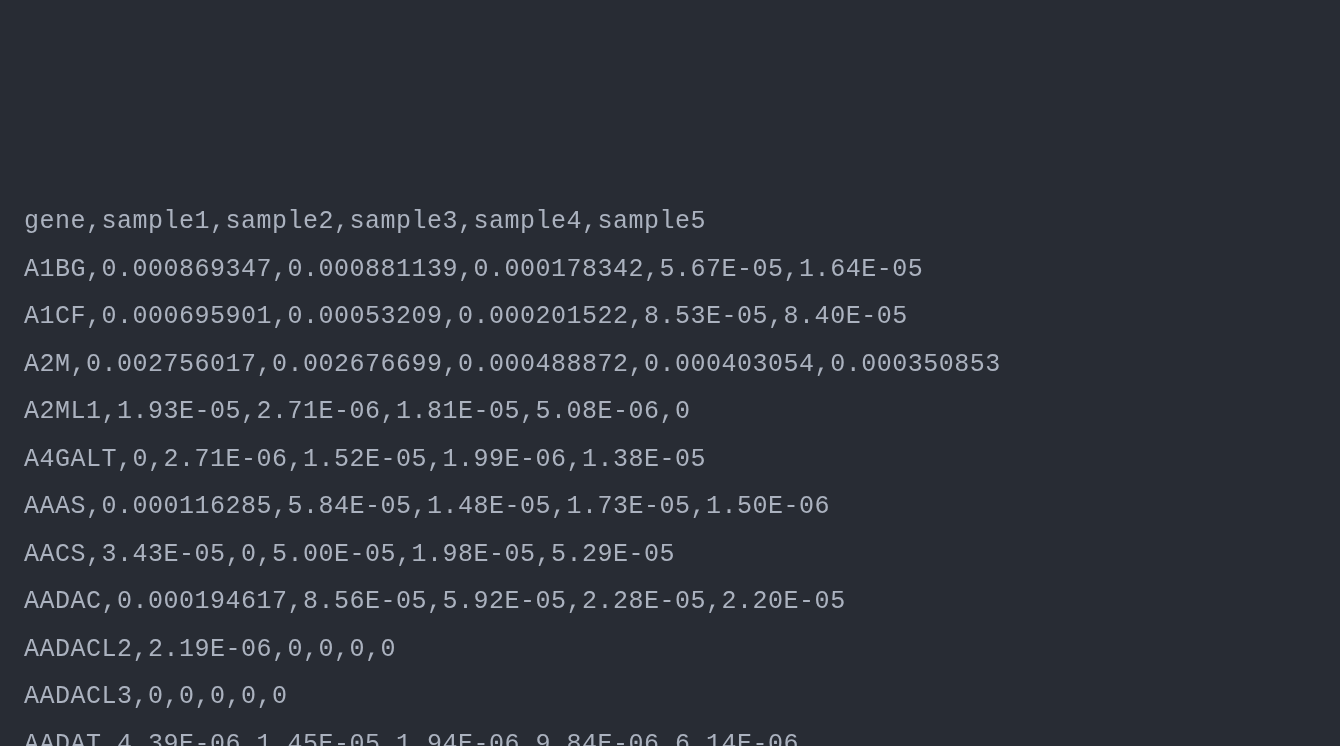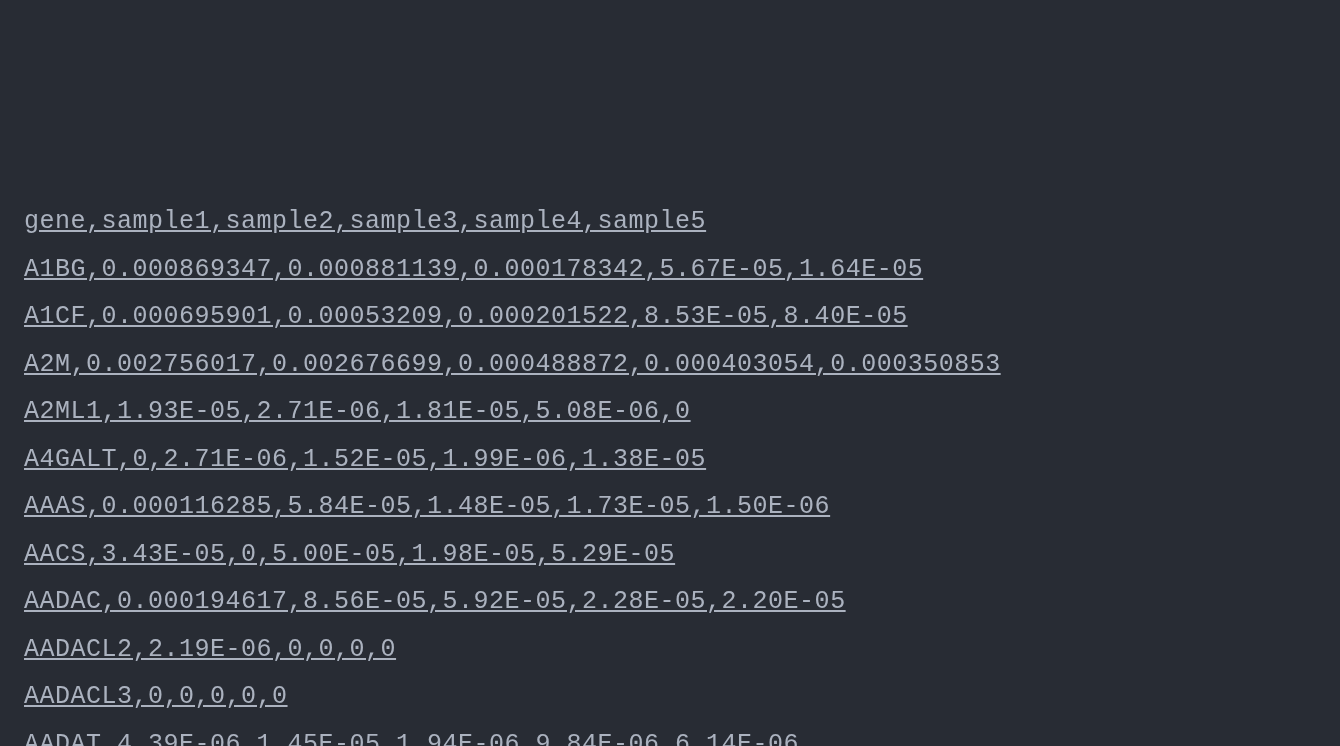--- a/index.html
+++ b/index.html
@@ -15,21 +15,20 @@
       line-height: 1.9;
       padding: 8px 24px;
       width: 1340px;
       height: 746px;
       overflow: hidden;
       white-space: pre;
       letter-spacing: 0.5px;
     }
     .line {
       display: block;
-      text-decoration: underline;
     }
   </style>
 </head>
 <body>
 
 
 
 <span class="line">gene,sample1,sample2,sample3,sample4,sample5</span><span class="line">A1BG,0.000869347,0.000881139,0.000178342,5.67E-05,1.64E-05</span><span class="line">A1CF,0.000695901,0.00053209,0.000201522,8.53E-05,8.40E-05</span><span class="line">A2M,0.002756017,0.002676699,0.000488872,0.000403054,0.000350853</span><span class="line">A2ML1,1.93E-05,2.71E-06,1.81E-05,5.08E-06,0</span><span class="line">A4GALT,0,2.71E-06,1.52E-05,1.99E-06,1.38E-05</span><span class="line">AAAS,0.000116285,5.84E-05,1.48E-05,1.73E-05,1.50E-06</span><span class="line">AACS,3.43E-05,0,5.00E-05,1.98E-05,5.29E-05</span><span class="line">AADAC,0.000194617,8.56E-05,5.92E-05,2.28E-05,2.20E-05</span><span class="line">AADACL2,2.19E-06,0,0,0,0</span><span class="line">AADACL3,0,0,0,0,0</span><span class="line">AADAT,4.39E-06,1.45E-05,1.94E-06,9.84E-06,6.14E-06</span>
 
 

